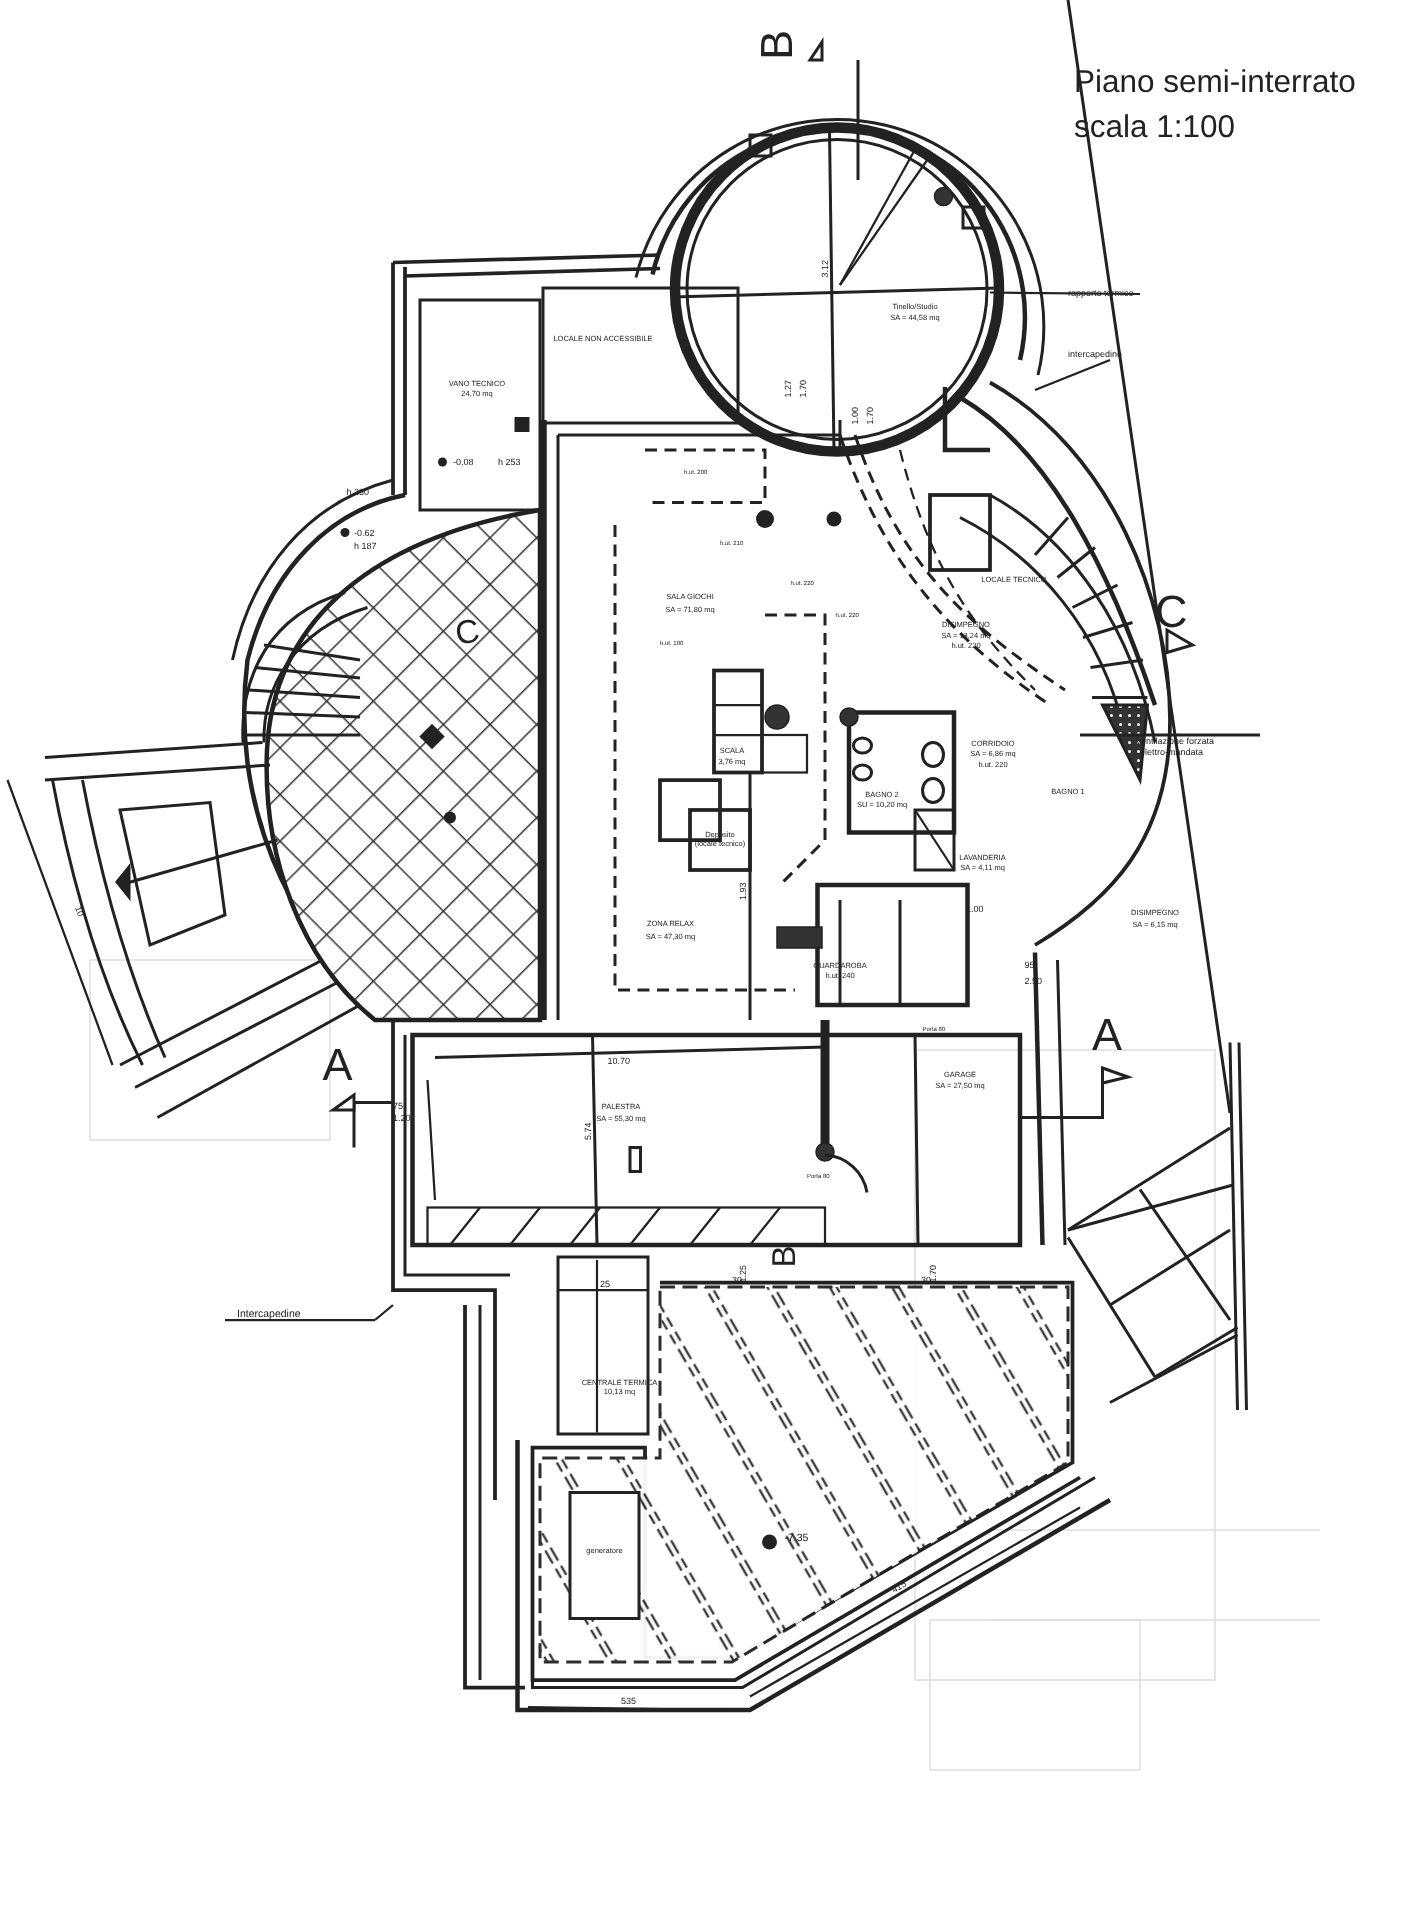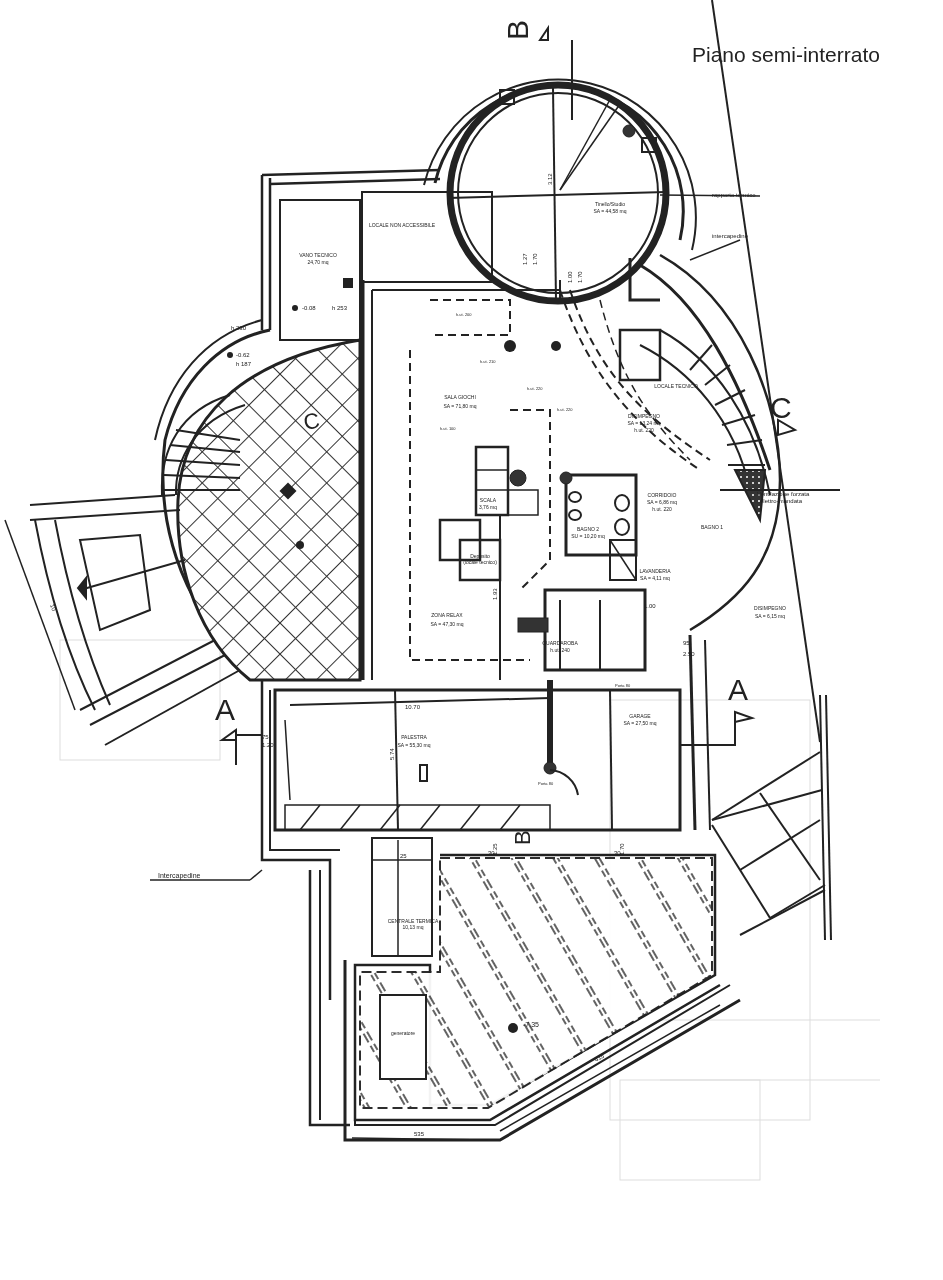--- a/index.html
+++ b/index.html
@@ -1,18 +1,18 @@
 <!DOCTYPE html>
 <html><head>
 <meta charset="utf-8">
 <style>
   html, body { margin:0; padding:0; background:#ffffff; }
   body { width:943px; height:1280px; position:relative; overflow:hidden; font-family:"Liberation Sans", sans-serif; }
   #plan { position:absolute; left:0; top:0; width:943px; height:1280px; }
-  .title { position:absolute; left:692px; top:40px; font-size:21px; line-height:30px; color:#222; font-family:"Liberation Sans", sans-serif; }
+  .title { position:absolute; left:716px; top:40px; font-size:21px; line-height:30px; color:#222; font-family:"Liberation Sans", sans-serif; }
   .title div { white-space:nowrap; }
   .lbl { font-family:"Liberation Sans", sans-serif; fill:#222; }
   .sec { font-family:"Liberation Sans", sans-serif; fill:#222; font-size:30px; }
 </style>
 </head>
 <body>
 
 <svg id="plan" viewBox="0 0 943 1280" xmlns="http://www.w3.org/2000/svg">
   <defs>
     <pattern id="cross" width="22" height="22" patternUnits="userSpaceOnUse" patternTransform="rotate(45)">
@@ -324,13 +324,14 @@
     <circle cx="300" cy="545" r="4"></circle>
     <circle cx="513" cy="1028" r="5"></circle>
     <rect x="343" y="278" width="10" height="10"></rect>
     <circle cx="510" cy="346" r="6"></circle>
     <circle cx="556" cy="346" r="5"></circle>
   </g>
 </svg>
 
 <div class="title">
   <div>Piano semi-interrato</div>
+  <div>scala 1:100</div>
 </div>
 
 </body></html>

